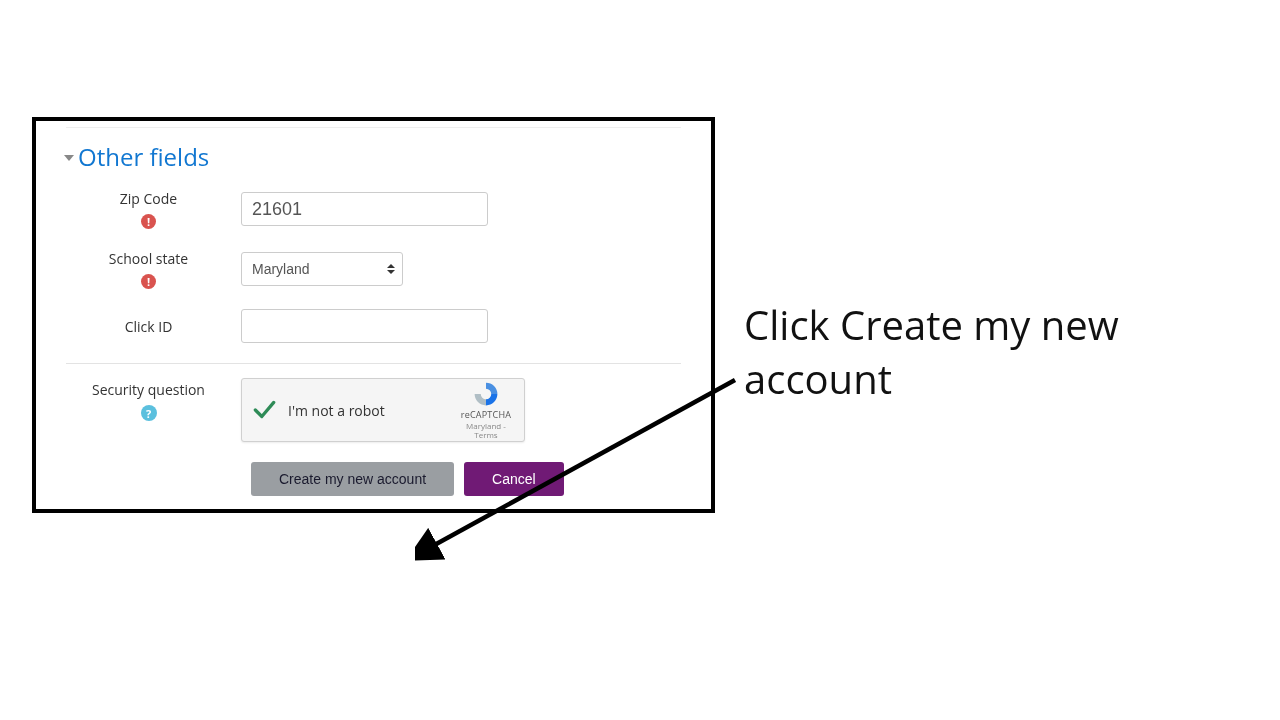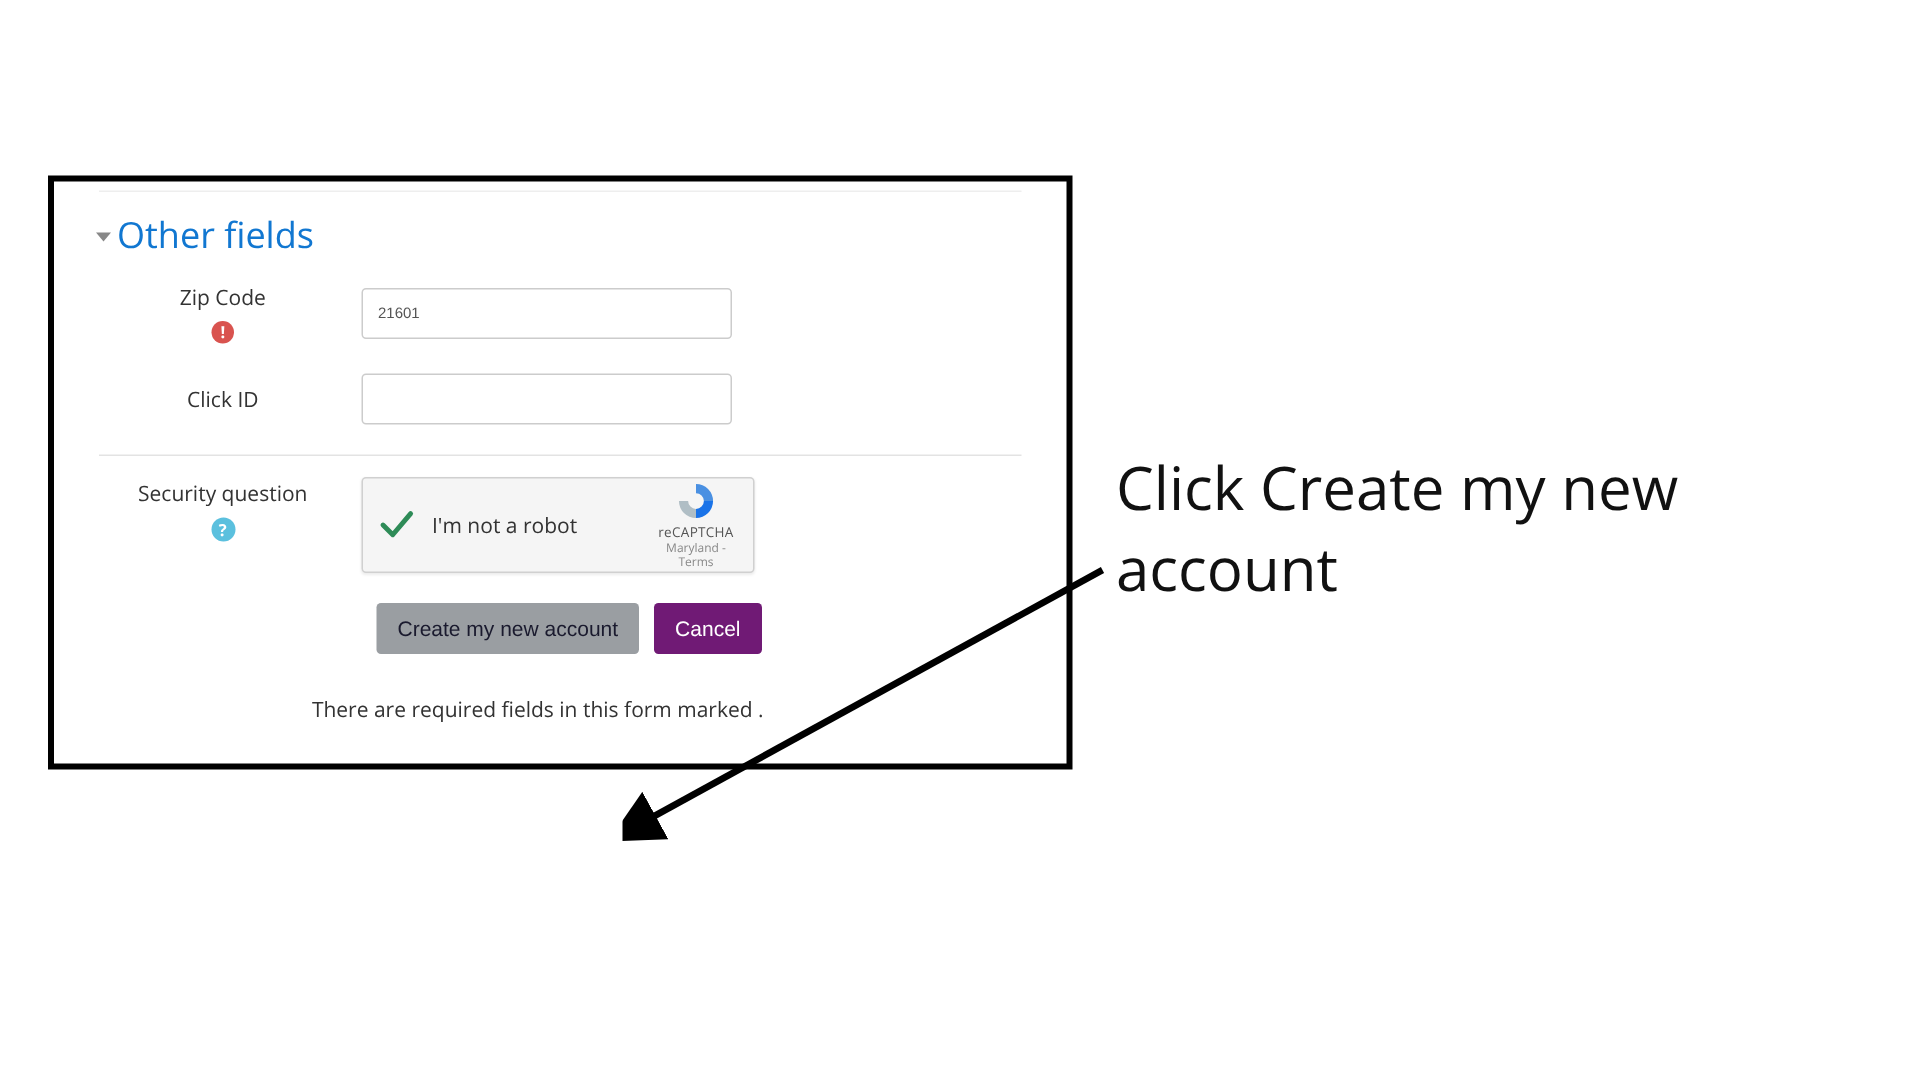--- a/index.html
+++ b/index.html
@@ -96,21 +96,21 @@
     border-radius:50%;
   }
   .help::before { content:"?"; color:#fff; font-size:11px; font-weight:bold; }
 
   .txt {
     height: 34px;
     width: 247px;
     border: 1px solid #ccc;
     border-radius: 3px;
     padding: 0 10px;
-    font-size: 10px;
+    font-size: 18px;
     color:#555;
   }
   .sel-wrap { position: relative; width: 162px; }
   .sel {
     width: 100%;
     height: 34px;
     border: 1px solid #ccc;
     border-radius: 3px;
     padding: 0 26px 0 10px;
     font-size: 14px;
@@ -146,21 +146,21 @@
     border-right:4px solid transparent;
   }
   .sel-arrows .up { border-bottom:4px solid #333; }
   .sel-arrows .dn { border-top:4px solid #333; }
 
   
   .hr-split { margin: 0 30px 14px 30px; border:0; border-top:1px solid #e3e3e3; }
 
   
   .captcha {
-    width: 262px;
+    width: 284px;
     height: 64px;
     background:#f5f5f5;
     border:1px solid #d0d0d0;
     border-radius:3px;
     box-shadow:0 1px 2px rgba(0,0,0,.08);
     display:flex;
     align-items:center;
     padding:0 8px 0 8px;
   }
   .check {
@@ -181,21 +181,21 @@
     width:28px;height:28px;margin:0 auto 2px auto;
   }
   .recaptcha-logo svg { display:block; }
   .captcha-brand .rc-name { font-size:9px; color:#555; letter-spacing:.2px; }
   .captcha-brand .rc-links { font-size:8px; color:#888; }
 
   
   .btn-row { margin: 18px 30px 0 215px; display:flex; gap:10px; }
   .btn {
     height: 34px;
-    padding: 0 14px;
+    padding: 0 28px;
     border:0;
     border-radius:3px;
     font-size:14px;
     cursor:pointer;
   }
   .btn-primary { background:#9a9ea2; color:#1a1a2e; }
   .btn-cancel  { background:#701a75; color:#fff; }
 
   
   .footer-note {
@@ -239,20 +239,35 @@
     </div>
 
     <div class="row">
       <div class="row-label">
         <span>Zip Code</span>
         <span class="req"></span>
       </div>
       <input class="txt" type="text" value="21601" style="">
     </div>
 
+    <div class="row">
+      <div class="row-label">
+        <span>School state</span>
+        <span class="req"></span>
+      </div>
+      <div class="sel-wrap">
+        <select class="sel">
+          <option selected="" value="Maryland">Maryland</option>
+        </select>
+        <div class="sel-arrows">
+          <span class="up"></span>
+            <span class="dn"></span>
+        </div>
+      </div>
+    </div>
 
     <div class="row">
       <div class="row-label">
         <span>Click ID</span>
       </div>
       <input class="txt" type="text" value="" style="">
     </div>
 
     <hr class="hr-split">
 

